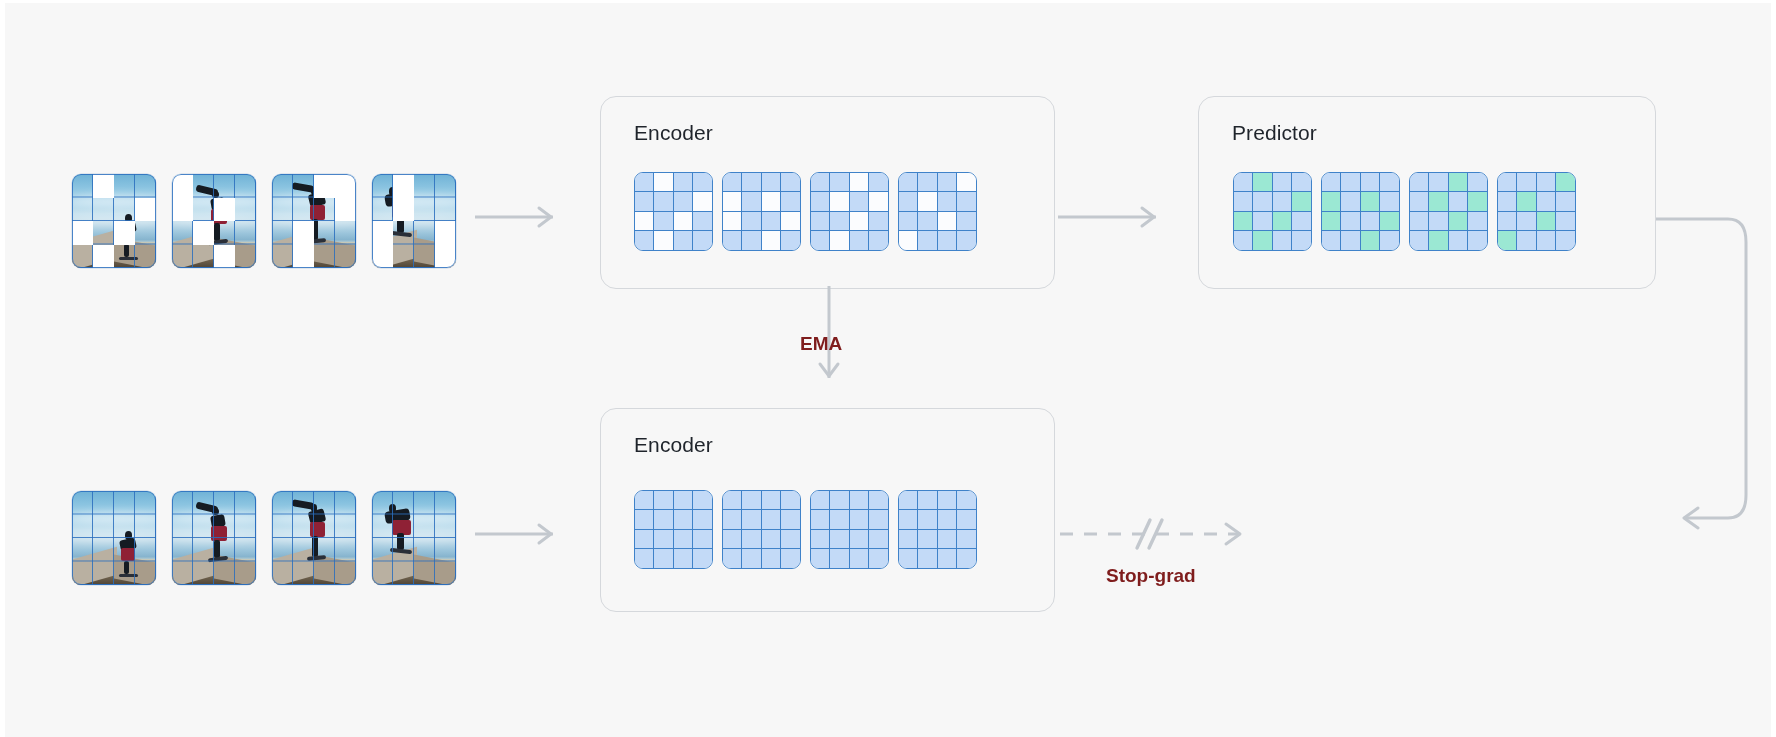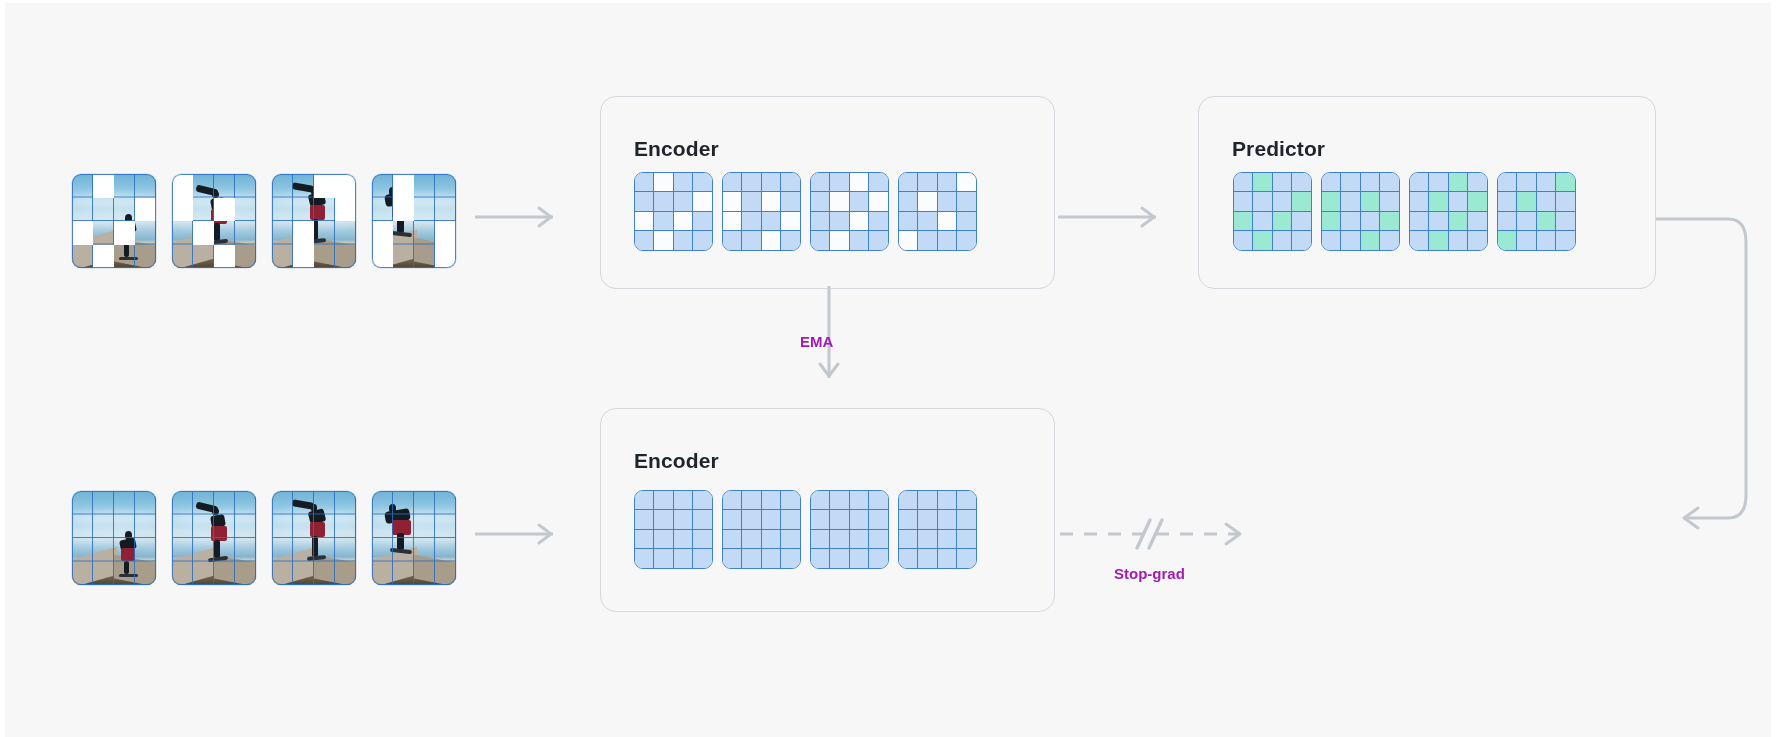--- a/index.html
+++ b/index.html
@@ -125,23 +125,23 @@
   
   .module {
     position: absolute;
     border: 1.6px solid #d5d8dc;
     border-radius: 16px;
     background: #f7f7f7;
     box-sizing: border-box;
   }
   .module-title {
     position: absolute;
-    left: 33px; top: 40px;
+    left: 33px; top: 24px;
     font-size: 21px;
-    font-weight: 700;
+    font-weight: 400;
     color: #1f242b;
     letter-spacing: .1px;
   }
 
   
   .token-row { position: absolute; display: flex; }
   .tgrid {
     width: 79px; height: 79px;
     display: grid;
     grid-template-columns: repeat(4, 1fr);
@@ -161,23 +161,23 @@
   .tgrid span:nth-child(4n) { border-right: none; }
   .tgrid span:nth-child(n+13) { border-bottom: none; }
   .tgrid span.b { background: #c3daf7; }
   .tgrid span.w { background: #fbfcfe; }
   .tgrid span.g { background: #9be8d3; }
 
   
   .arrow-svg { position: absolute; overflow: visible; }
   .lbl {
     position: absolute;
-    font-size: 15px;
+    font-size: 19px;
     font-weight: 700;
-    color: #a21caf;
+    color: #7f1d1d;
     white-space: nowrap;
   }
 
   
   .loss-wrap {
     position: absolute;
     width: 186px; height: 186px;
   }
   .loss-diamond {
     position: absolute; inset: 0;
@@ -732,21 +732,21 @@
     </div>
 
   <svg class="arrow-svg" style="left:1060px; top:522px; width:215px; height:32px;">
     <line x1="0" y1="12" x2="180" y2="12" stroke="#c3c8ce" stroke-width="3" stroke-dasharray="13 11"></line>
     <polyline points="166,2 180,12 166,22" fill="none" stroke="#c3c8ce" stroke-width="3" stroke-linecap="round" stroke-linejoin="round"></polyline>
     <g stroke="#c3c8ce" stroke-width="3.4" stroke-linecap="round">
       <line x1="77" y1="26" x2="90" y2="-2"></line>
       <line x1="89" y1="26" x2="102" y2="-2"></line>
     </g>
   </svg>
-  <div class="lbl" style="left:1106px; top:565px;margin-left:8px;">Stop-grad</div>
+  <div class="lbl" style="left:1106px; top:565px;">Stop-grad</div>
 
 
   <svg class="arrow-svg" style="left:1650px; top:200px; width:110px; height:350px;">
     <path d="M 6 19 H 78 Q 96 19 96 42 V 295 Q 96 318 78 318 H 34" fill="none" stroke="#c3c8ce" stroke-width="3" stroke-linejoin="round"></path>
     <polyline points="48,308 34,318 48,328" fill="none" stroke="#c3c8ce" stroke-width="3" stroke-linecap="round" stroke-linejoin="round"></polyline>
   </svg>
 
 </div>
 
 </body></html>

